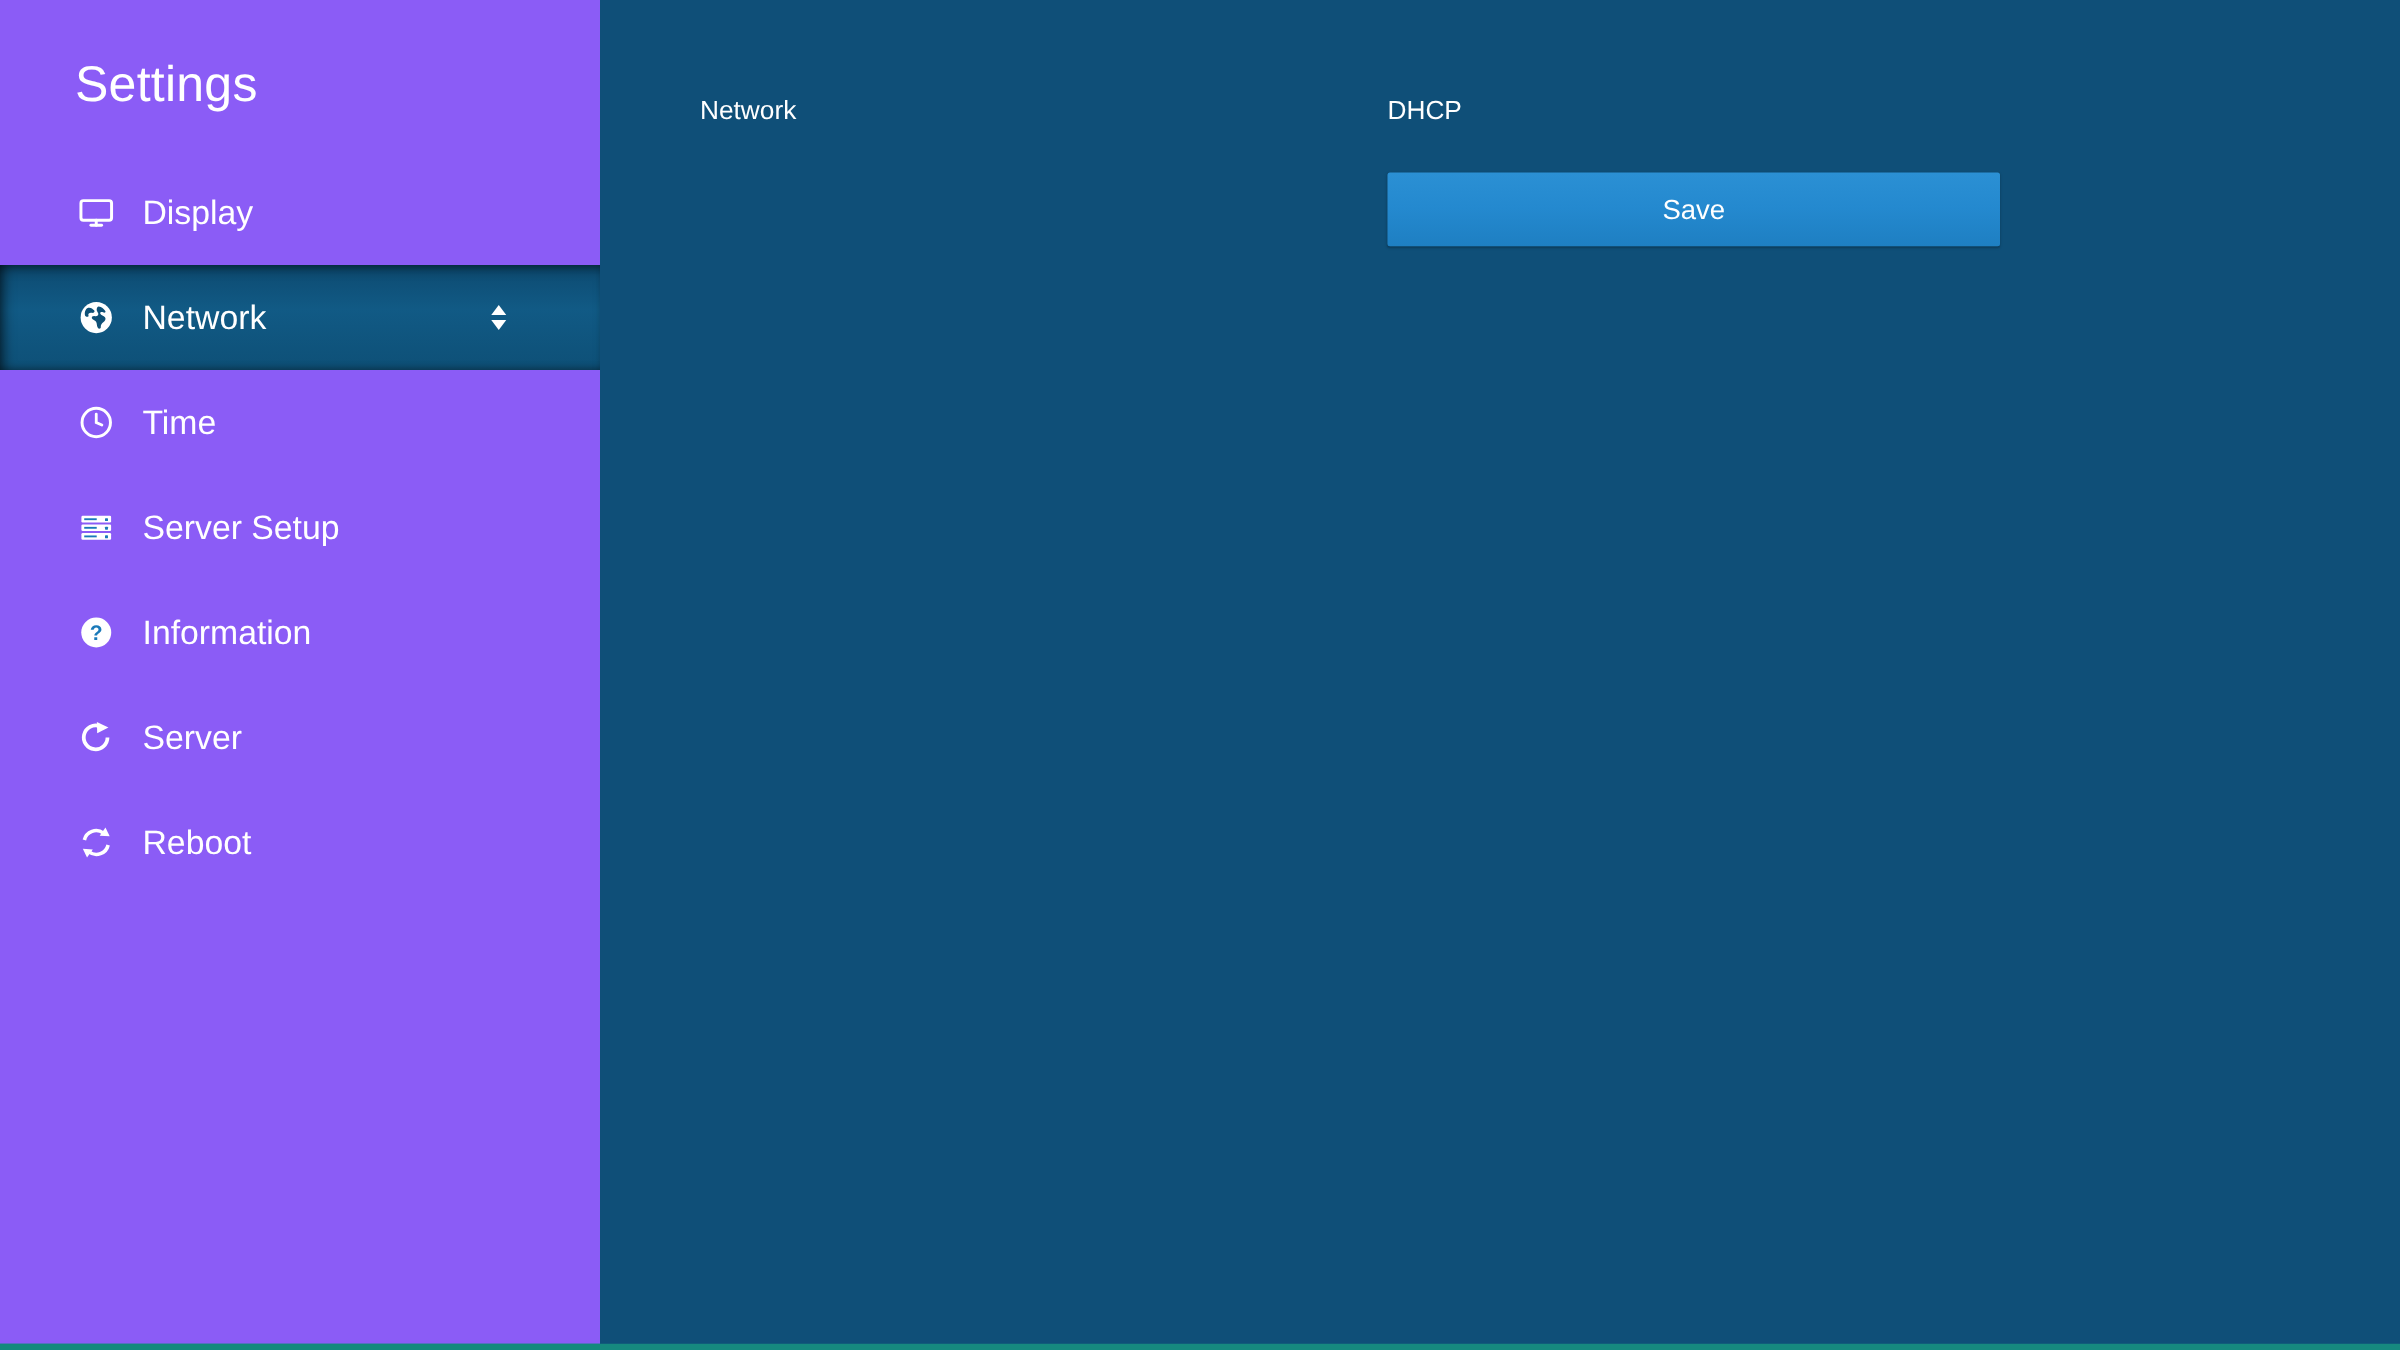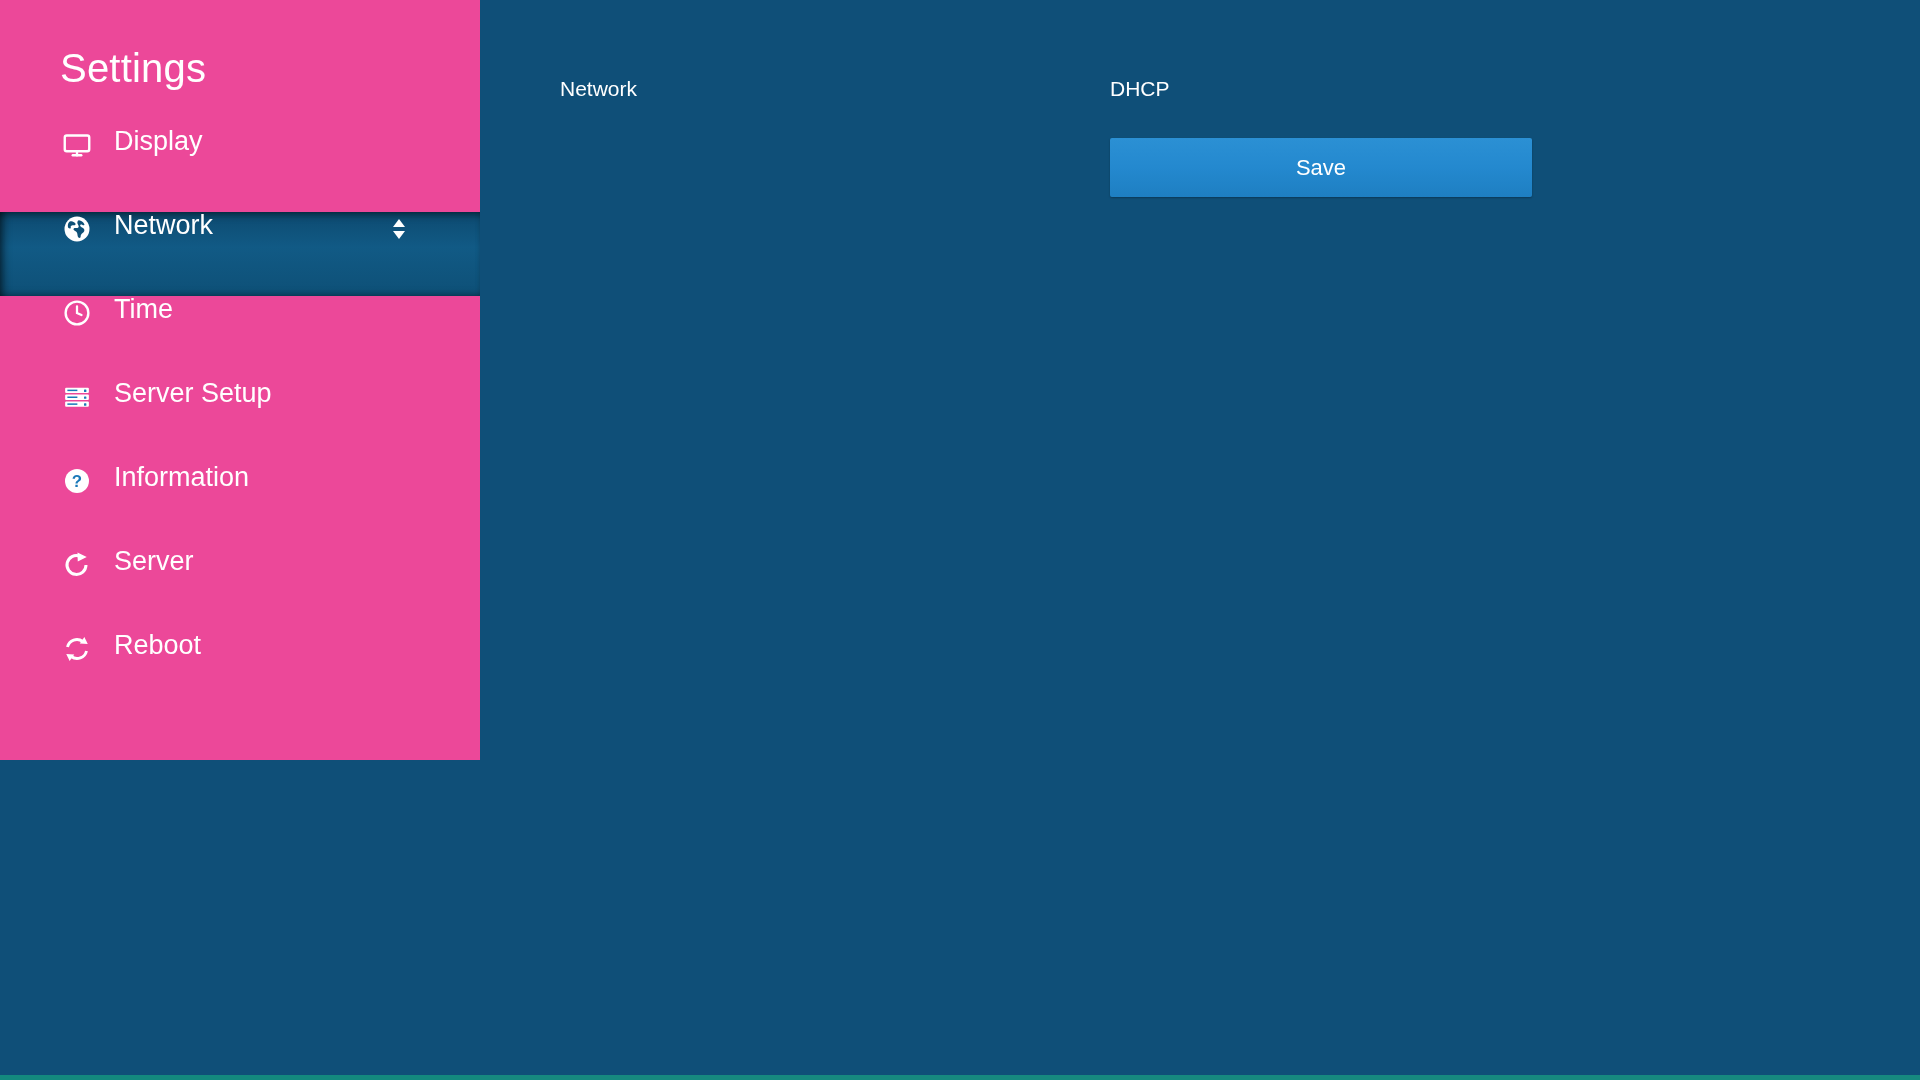--- a/index.html
+++ b/index.html
@@ -18,23 +18,23 @@
     width: 1920px;
     height: 1080px;
     display: flex;
     background: #0f4f78;
   }
 
   
   #sidebar {
     position: relative;
     width: 480px;
-    height: 760px;
+    height: 1080px;
     flex: 0 0 480px;
-    background: #ec4899;
+    background: #8b5cf6;
     overflow: hidden;
   }
 
   #sidebar-title {
     color: #ffffff;
     font-size: 40px;
     font-weight: 400;
     letter-spacing: 0.2px;
     padding: 46px 0 0 60px;
     line-height: 1.1;
@@ -42,20 +42,21 @@
   }
 
   #nav-list {
     margin-top: 38px;
     list-style: none;
   }
 
   .nav-item {
     position: relative;
     display: flex;
+    align-items: center;
     height: 84px;
     padding-left: 60px;
     padding-right: 68px;
     color: #ffffff;
     cursor: pointer;
     user-select: none;
   }
 
   .nav-item.selected {
     background: linear-gradient(180deg, #0d4a70 0%, #115a85 42%, #0e5077 100%);
@@ -124,21 +125,21 @@
     left: 630px;
     top: 0;
     width: 490px;
     text-align: left;
   }
 
   #save-button {
     position: absolute;
     left: 630px;
     top: 138px;
-    width: 422px;
+    width: 490px;
     height: 59px;
     border: none;
     border-radius: 2px;
     background: linear-gradient(180deg, #2b90d4 0%, #2489cf 48%, #1e7fc2 100%);
     box-shadow: 0 1px 2px rgba(0,0,0,0.28);
     color: #ffffff;
     font-family: "Liberation Sans", "DejaVu Sans", sans-serif;
     font-size: 22px;
     line-height: 1;
     cursor: pointer;

